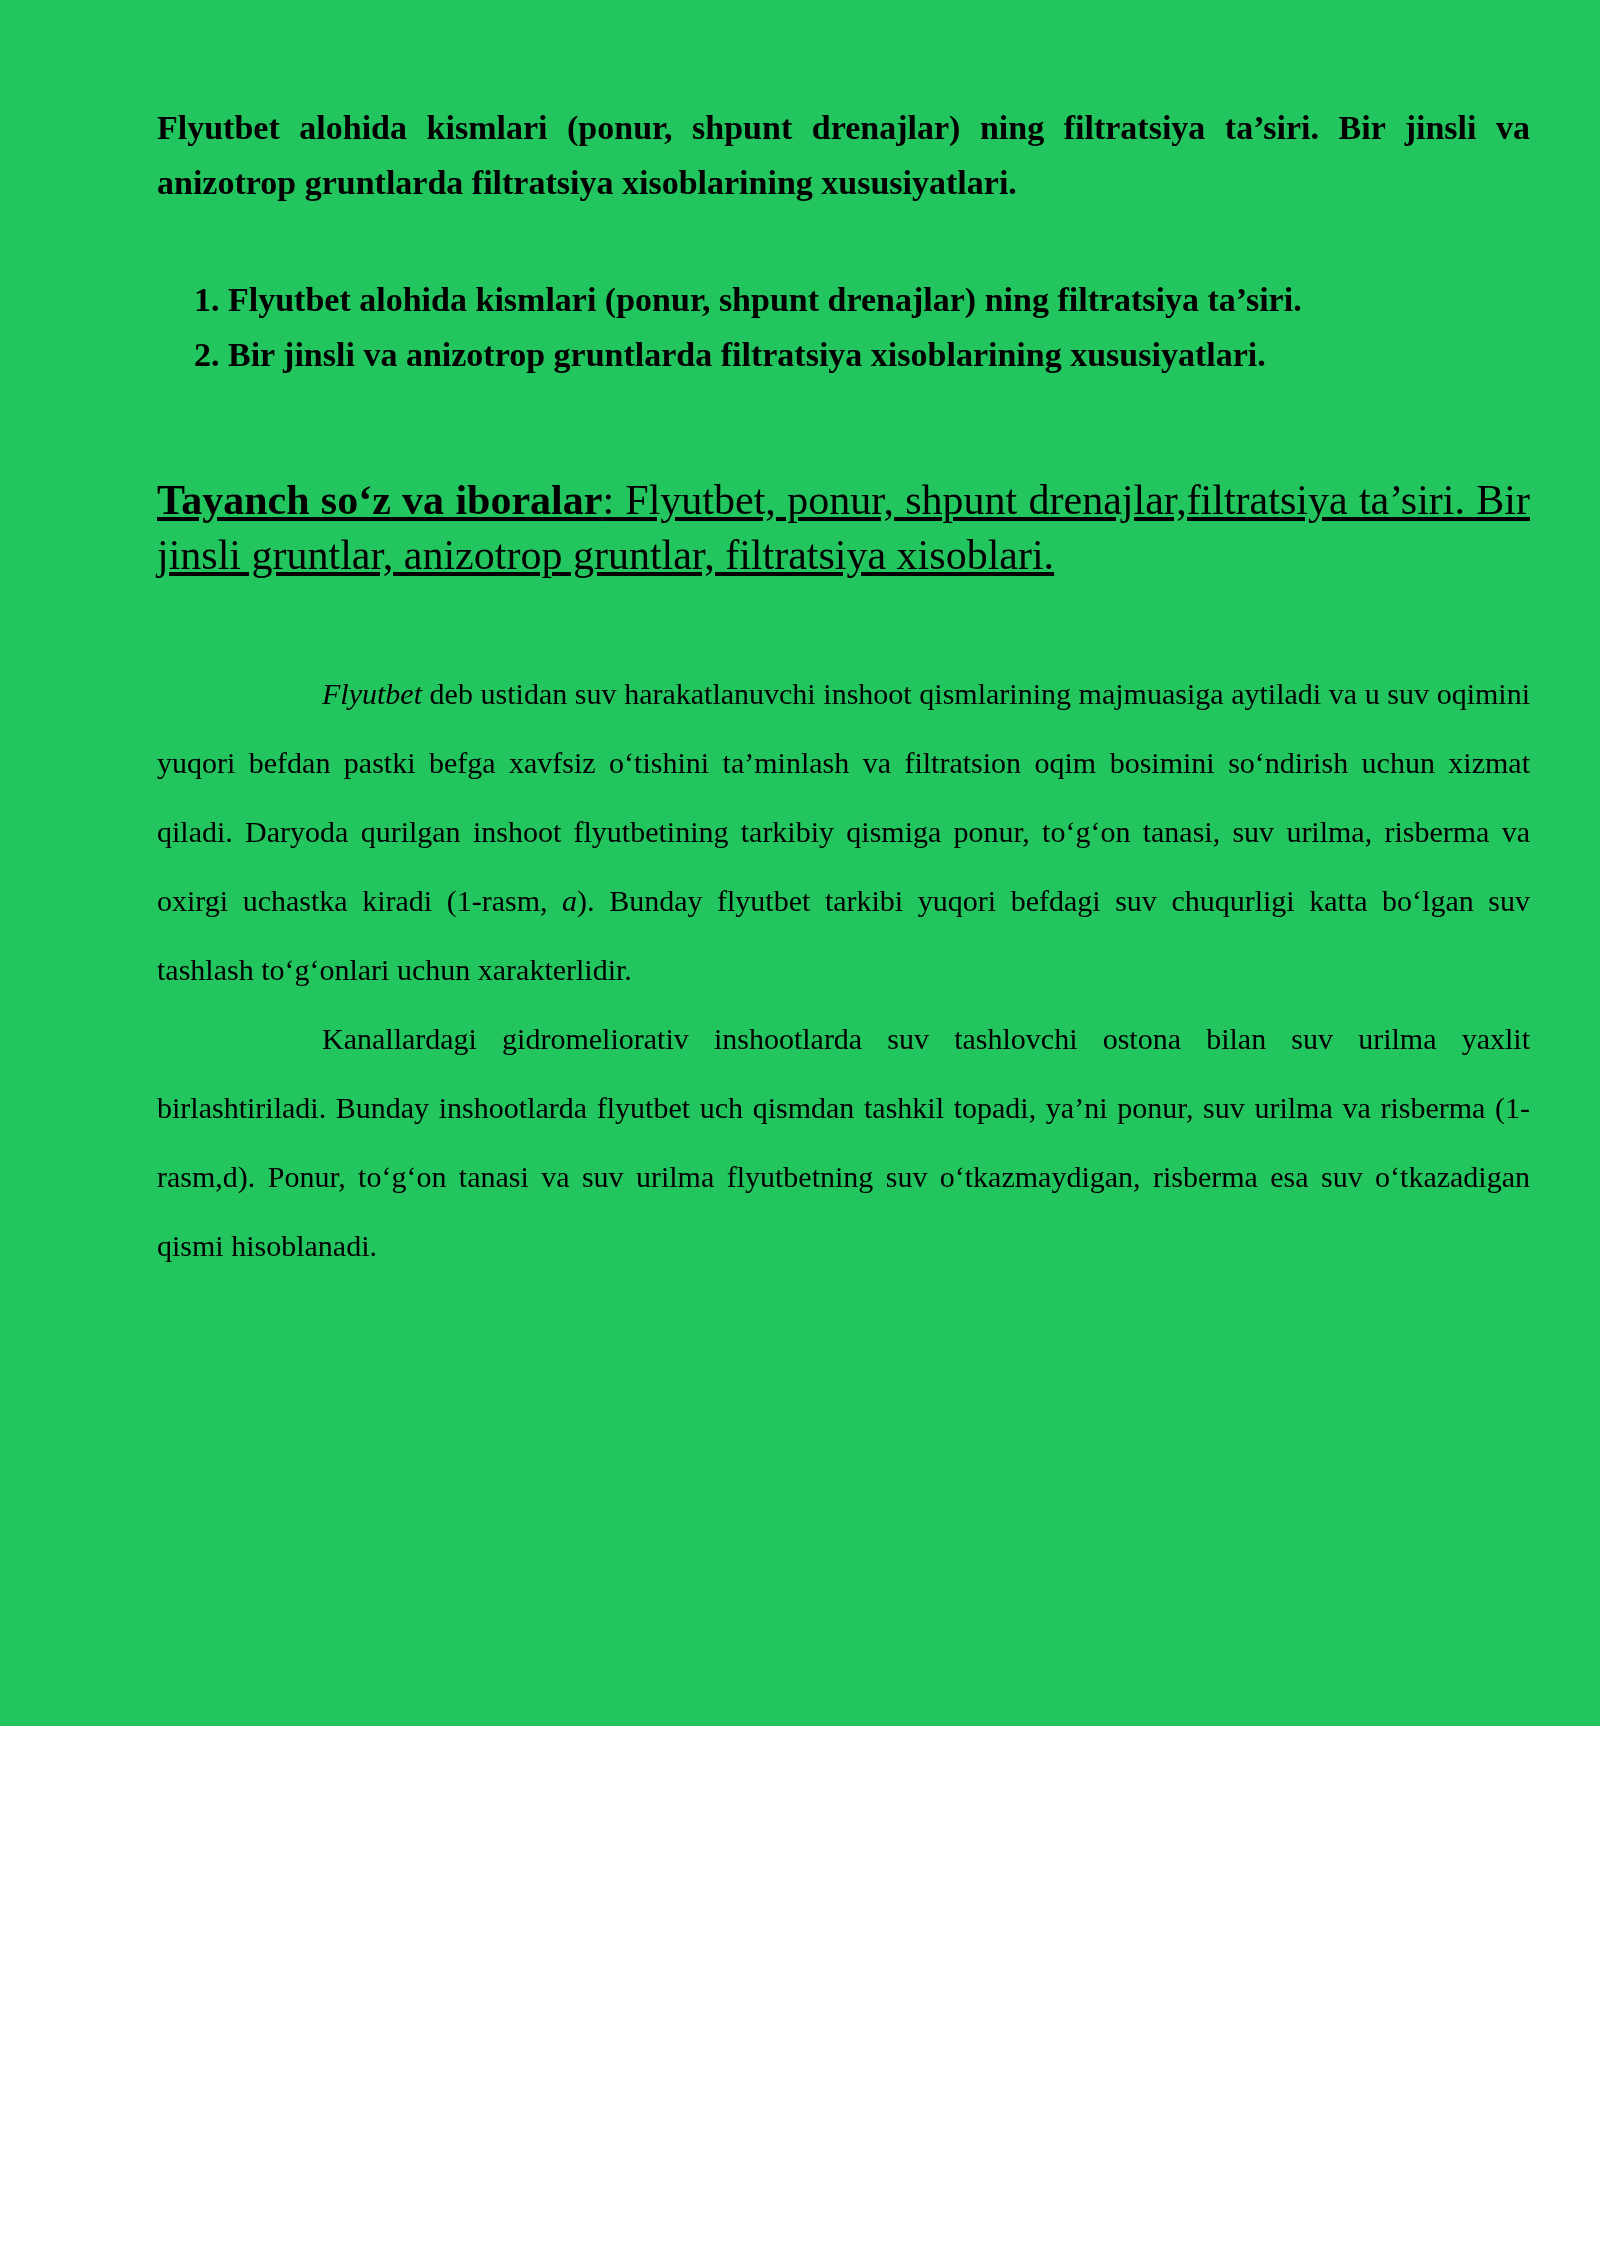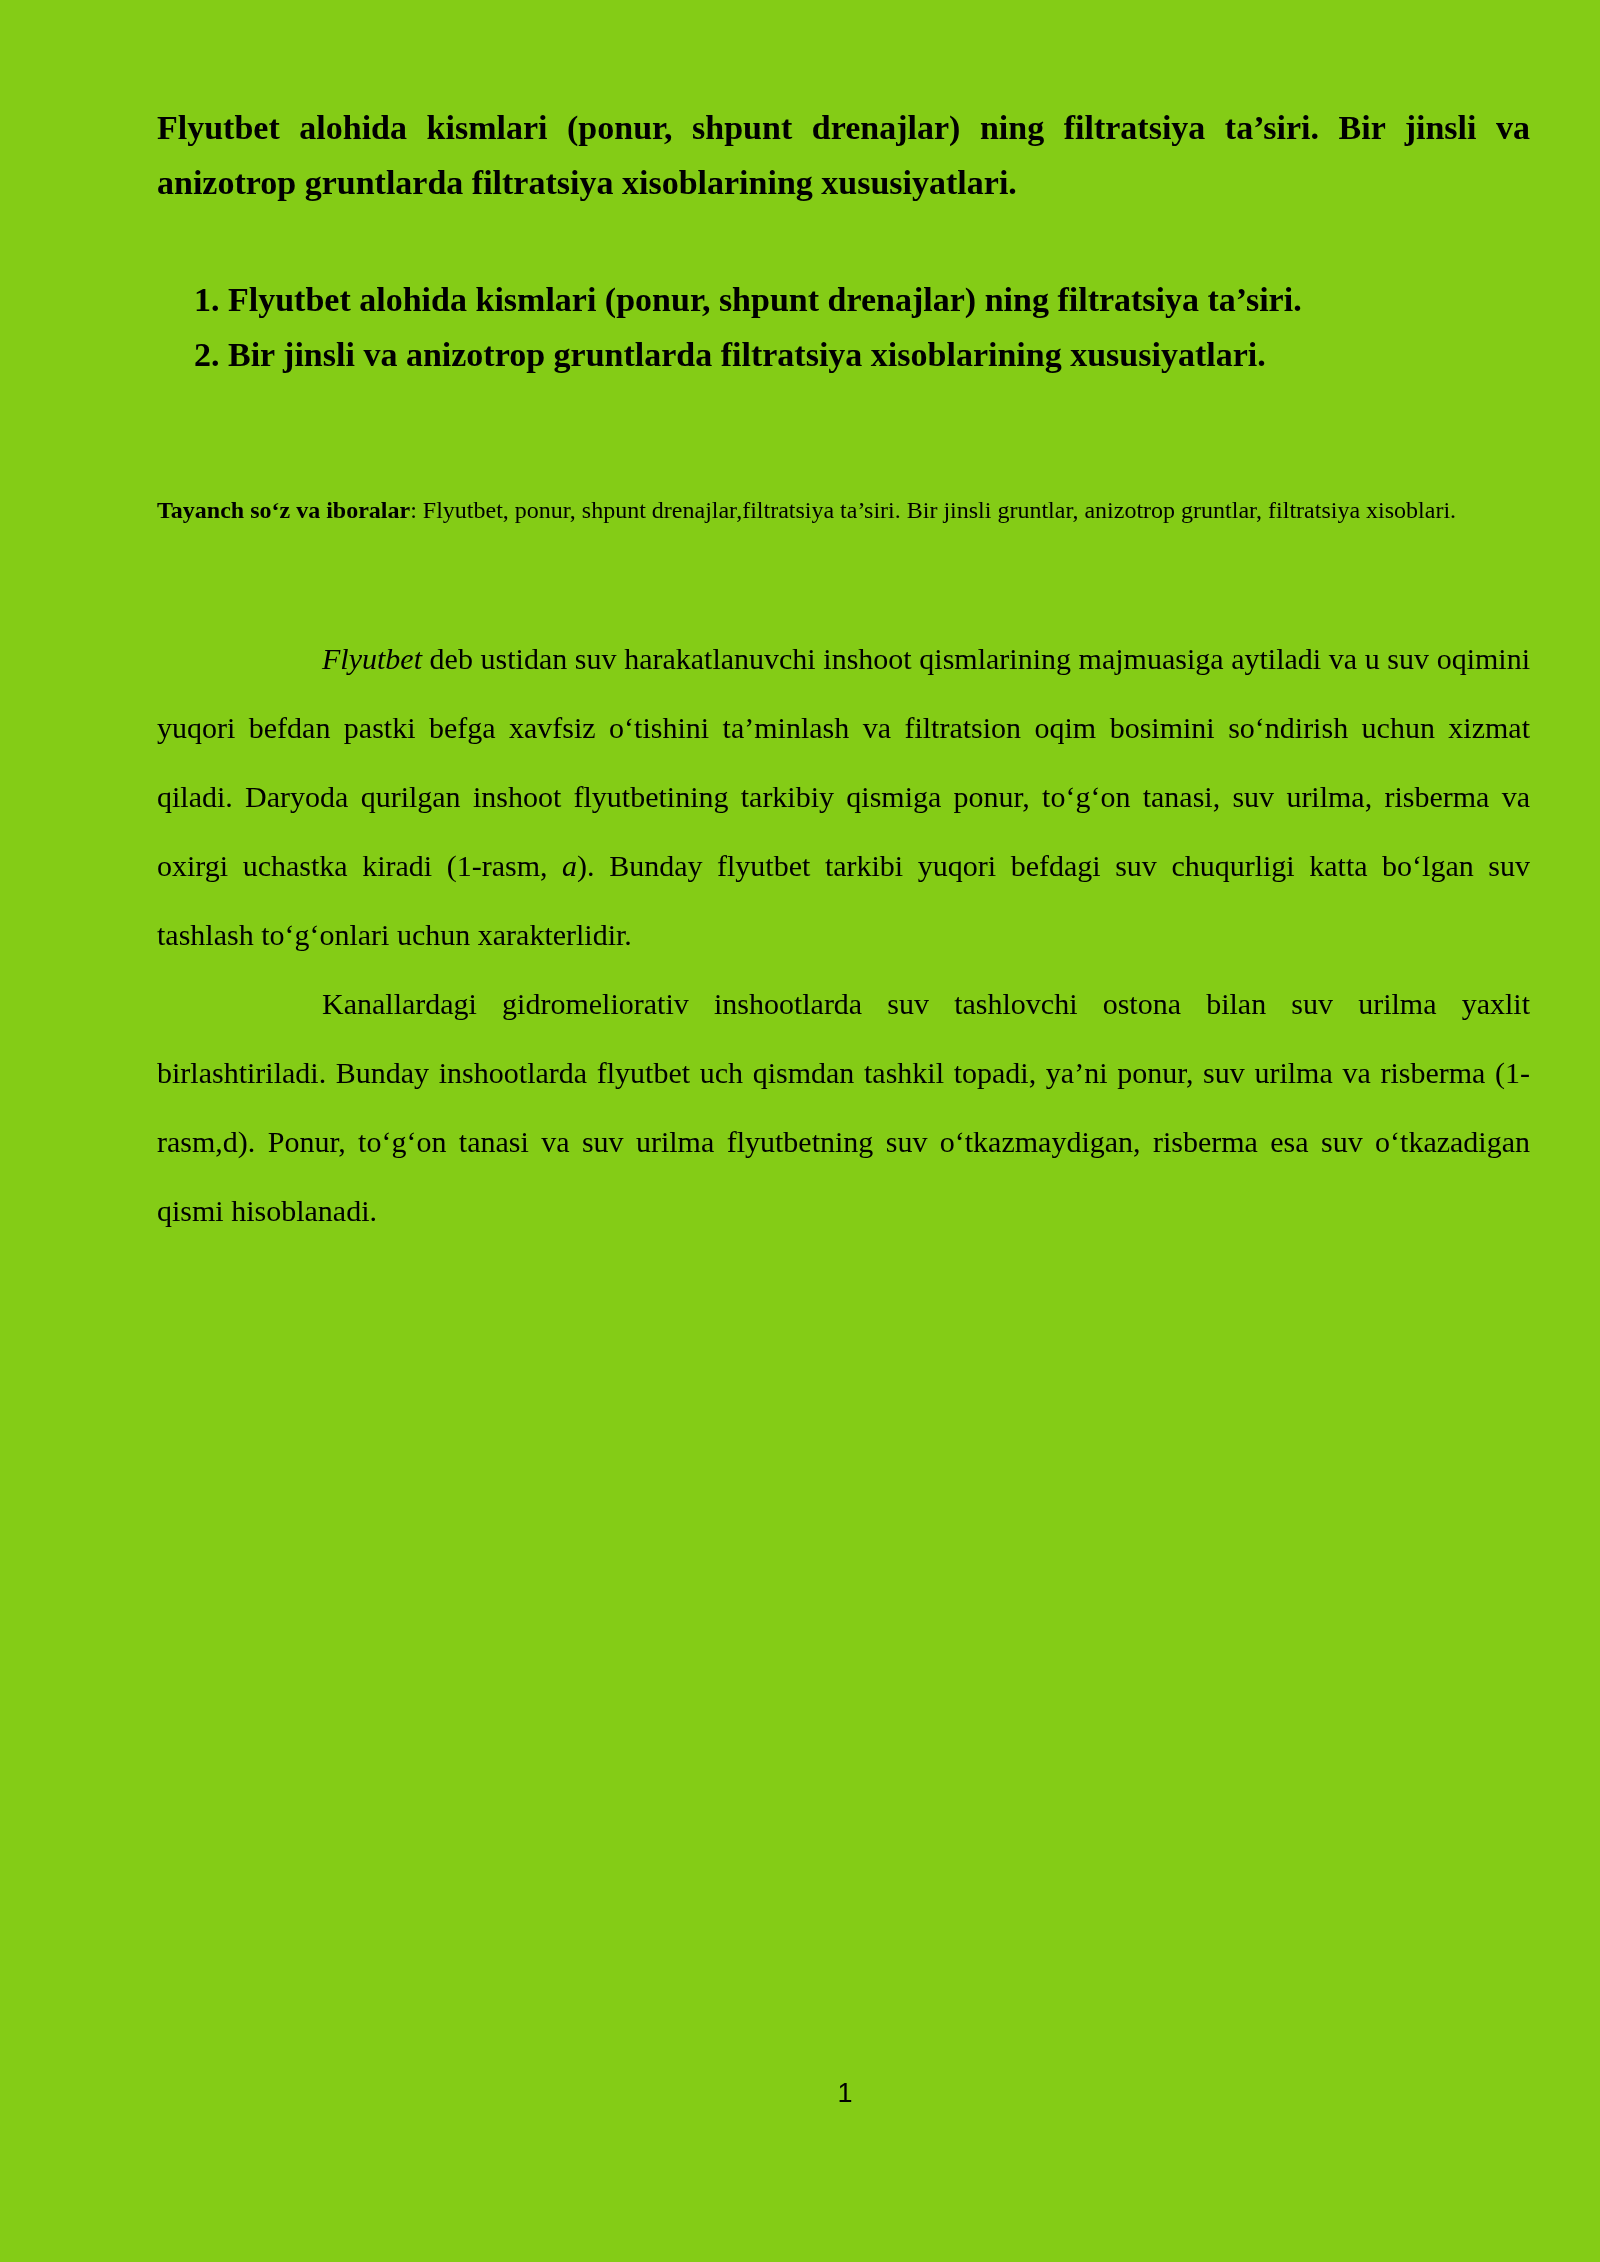--- a/index.html
+++ b/index.html
@@ -1,20 +1,20 @@
 <!DOCTYPE html>
 <html><head>
 <meta charset="utf-8">
 <style>
   html, body { margin: 0; padding: 0; background: #ffffff; }
   .page {
     position: relative;
     width: 1600px;
-    height: 2262px;
-    background: #84cc16;
+    height: 1726px;
+    background: #22c55e;
     box-sizing: border-box;
     padding: 100px 70px 0 157px;
     font-family: "Liberation Serif", "DejaVu Serif", serif;
     color: #000000;
     overflow: hidden;
   }
   .doc-title {
     font-size: 34px;
     line-height: 55px;
     font-weight: bold;
@@ -33,23 +33,24 @@
     padding: 0 0 0 71px;
     font-size: 34px;
     line-height: 55px;
     font-weight: bold;
   }
   ol.plan-list li {
     text-align: justify;
   }
   .keywords {
     margin: 91px 0 0 0;
-    font-size: 24px;
-    line-height: 75px;
+    font-size: 42px;
+    line-height: 55px;
     text-align: justify;
+    text-decoration: underline;
   }
   .keywords .lead { font-weight: bold; }
   .body-para {
     font-size: 30px;
     line-height: 69px;
     text-align: justify;
     text-indent: 165px;
     margin: 0;
   }
   .body-para.first { margin-top: 76px; }

